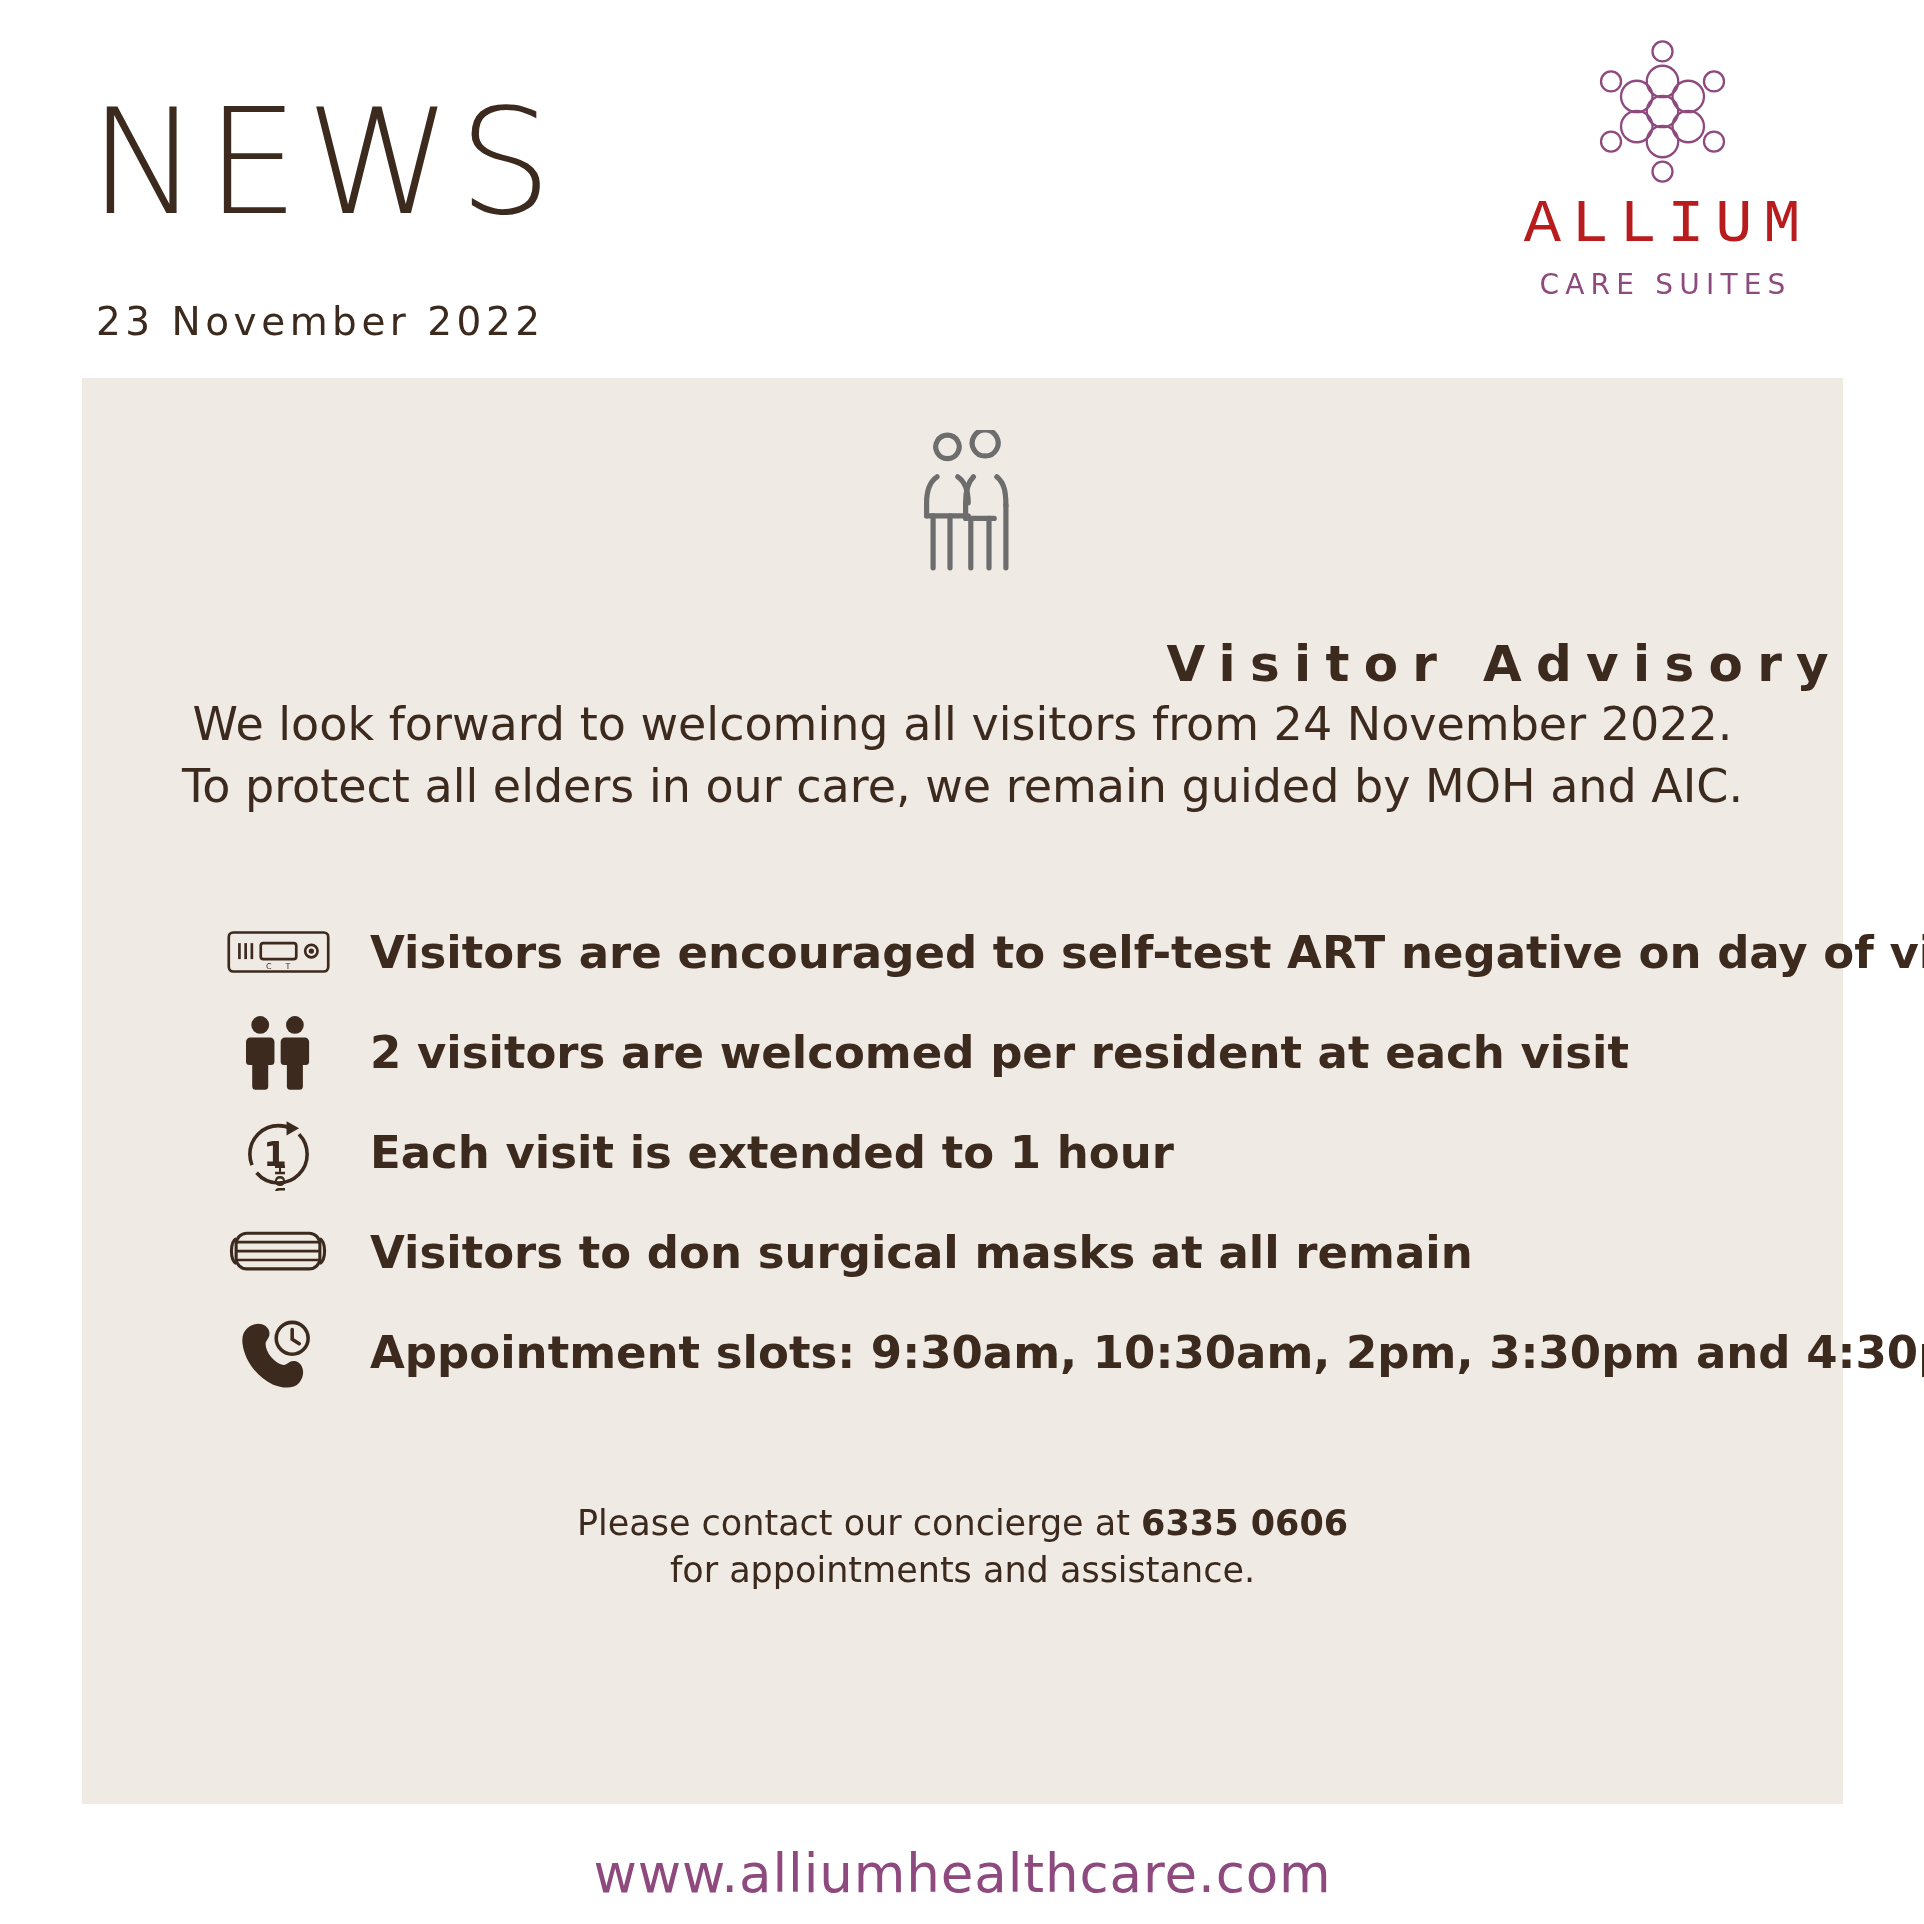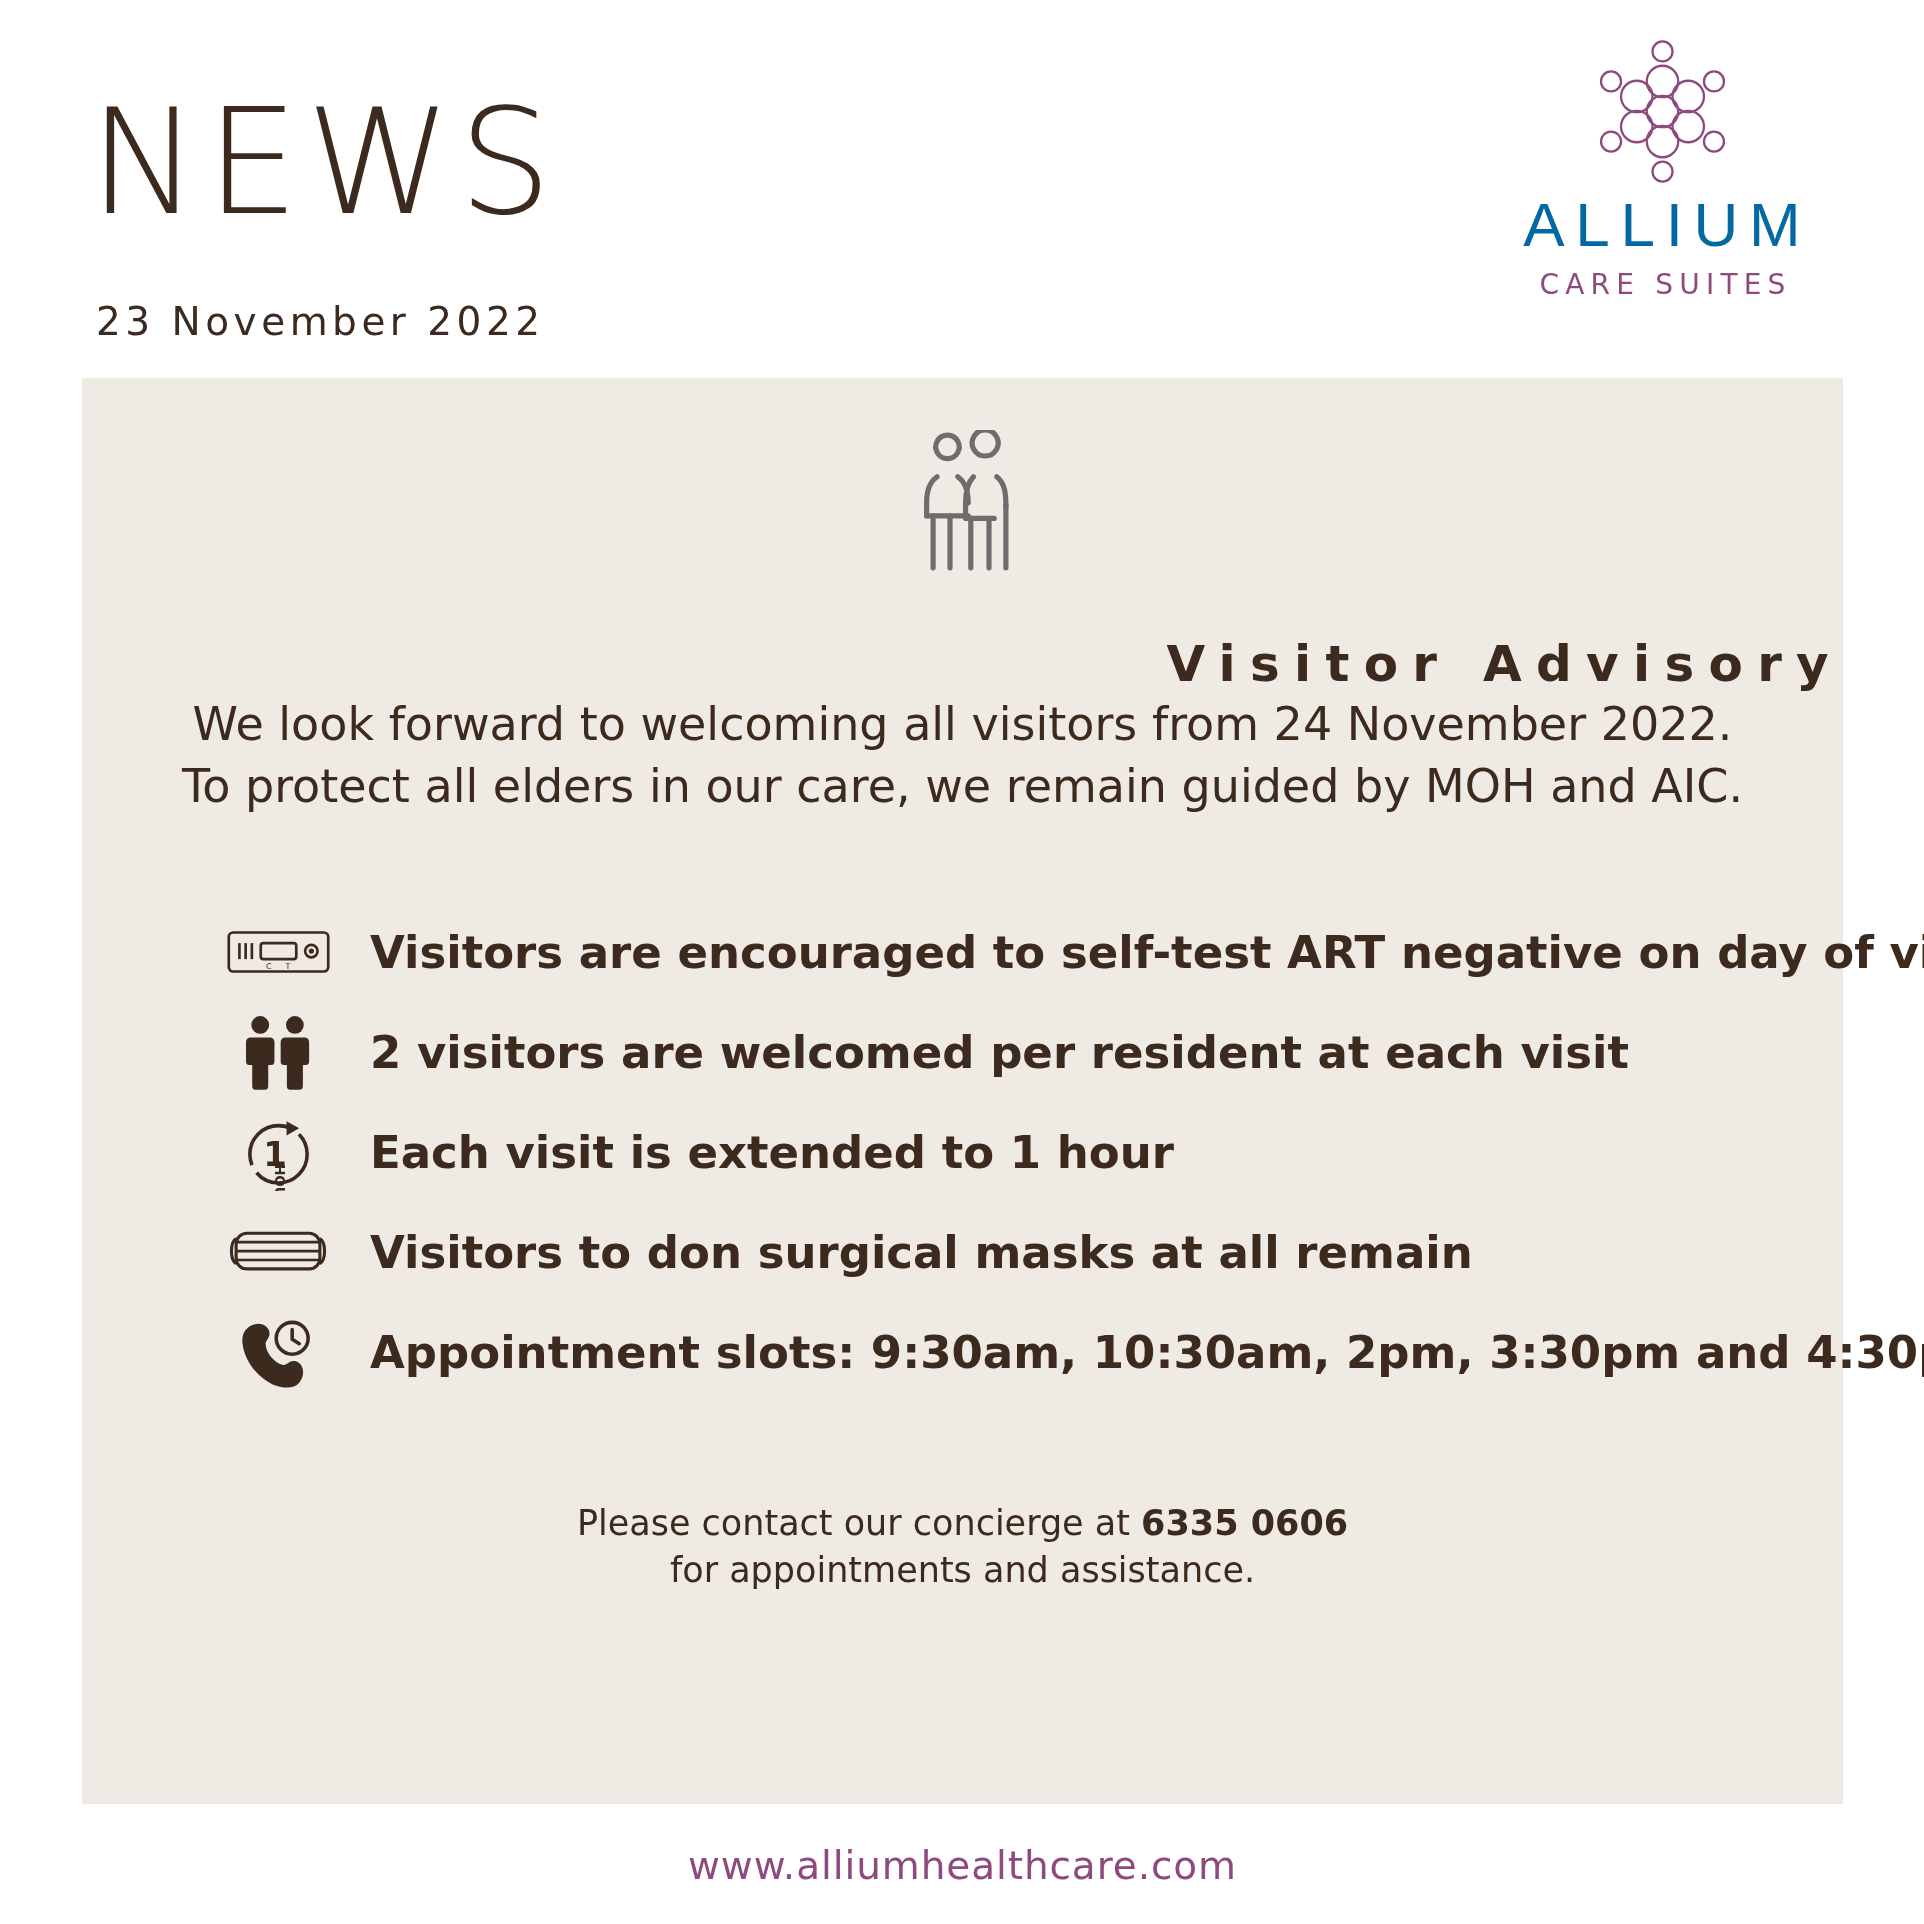--- a/index.html
+++ b/index.html
@@ -52,25 +52,25 @@
     width: 356px;
     text-align: center;
   }
   .logo-mark {
     width: 143px;
     height: 143px;
     margin: 0 auto 10.7px auto;
     display: block;
   }
   .logo-word {
-    font-family: Liberation Sans, sans-serif;
+    font-family: Liberation Mono, monospace;
     font-size: 62px;
     font-weight: 400;
     letter-spacing: 10.7px;
-    color: #0369a1;
+    color: #b91c1c;
     line-height: 1;
     padding-left: 10.7px;
   }
   .logo-sub {
     font-family: "DejaVu Sans", sans-serif;
     font-size: 28px;
     font-weight: 400;
     letter-spacing: 6.2px;
     color: #8e4a7f;
     margin-top: 12.5px;
@@ -152,21 +152,21 @@
   }
   .contact b { font-weight: 700; }
 
   .website {
     position: absolute;
     left: 0;
     top: 1843px;
     width: 1925px;
     text-align: center;
     font-family: "DejaVu Sans", sans-serif;
-    font-size: 39px;
+    font-size: 53px;
     color: #8e4a7f;
     letter-spacing: 0.9px;
   }
 </style>
 </head>
 <body>
 
 <div class="page">
 
   <div class="header">

